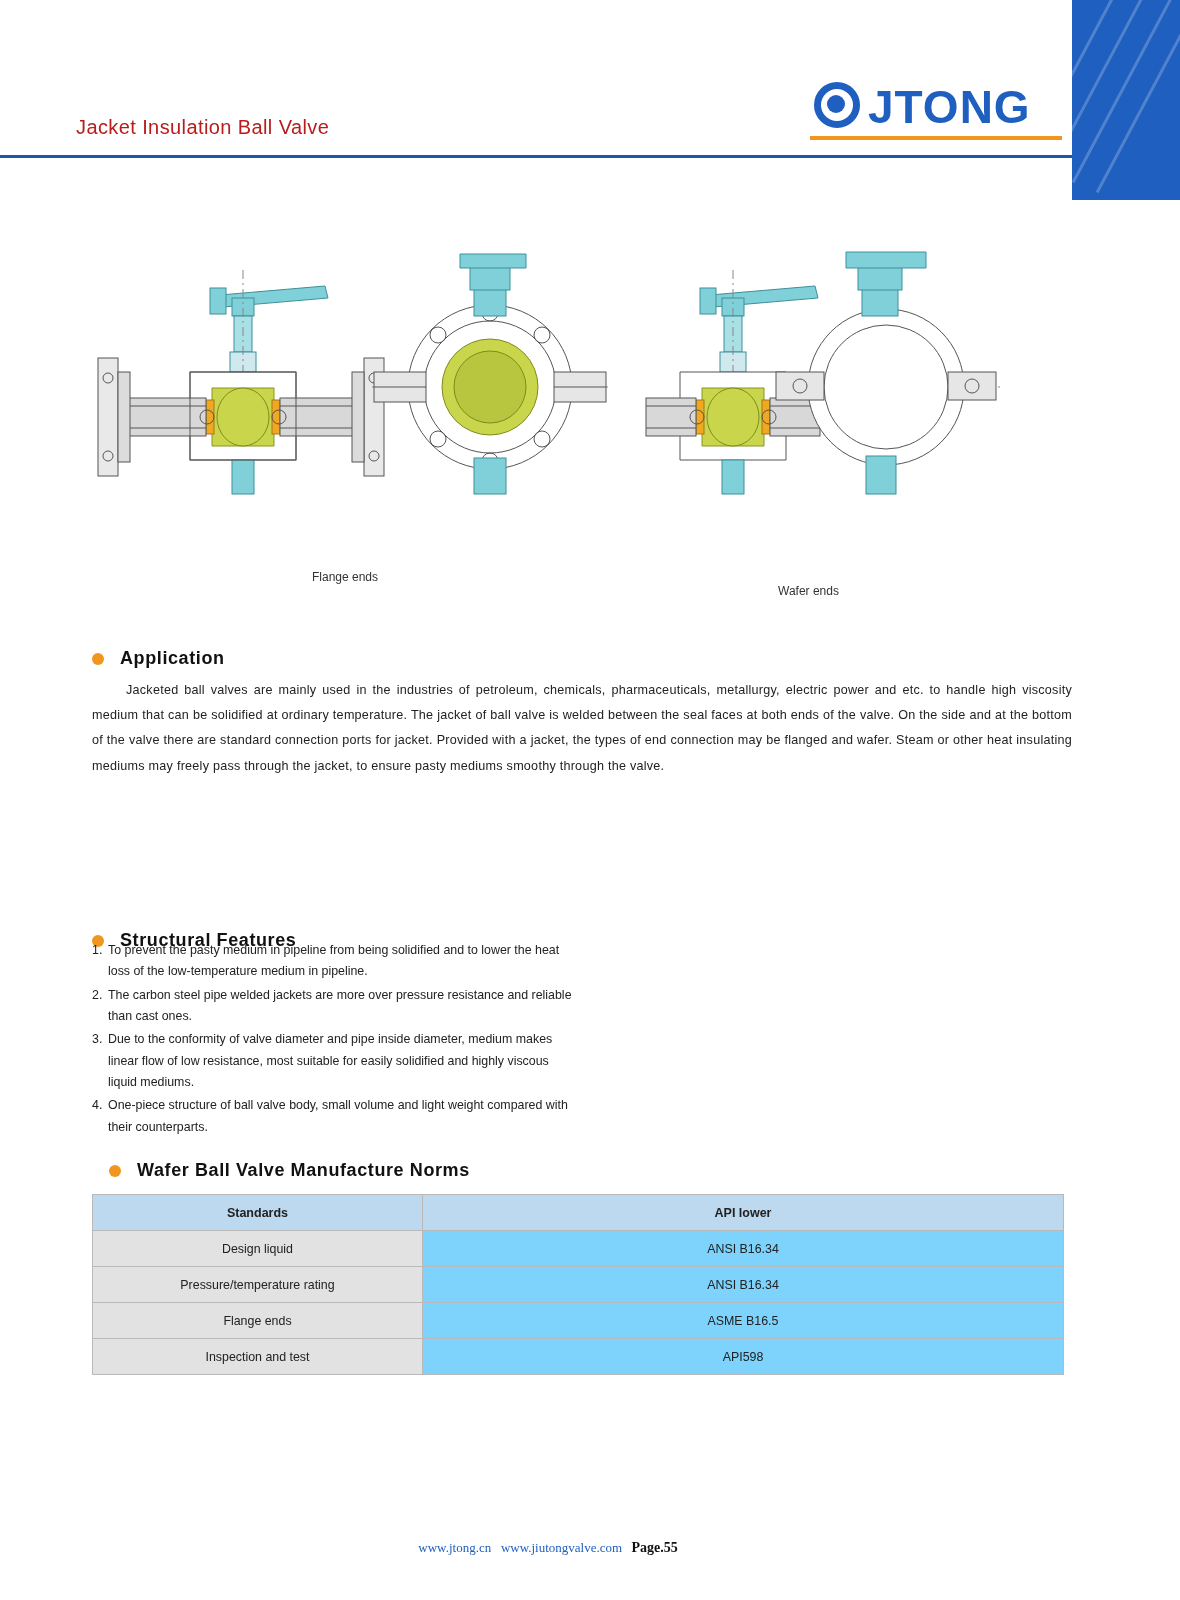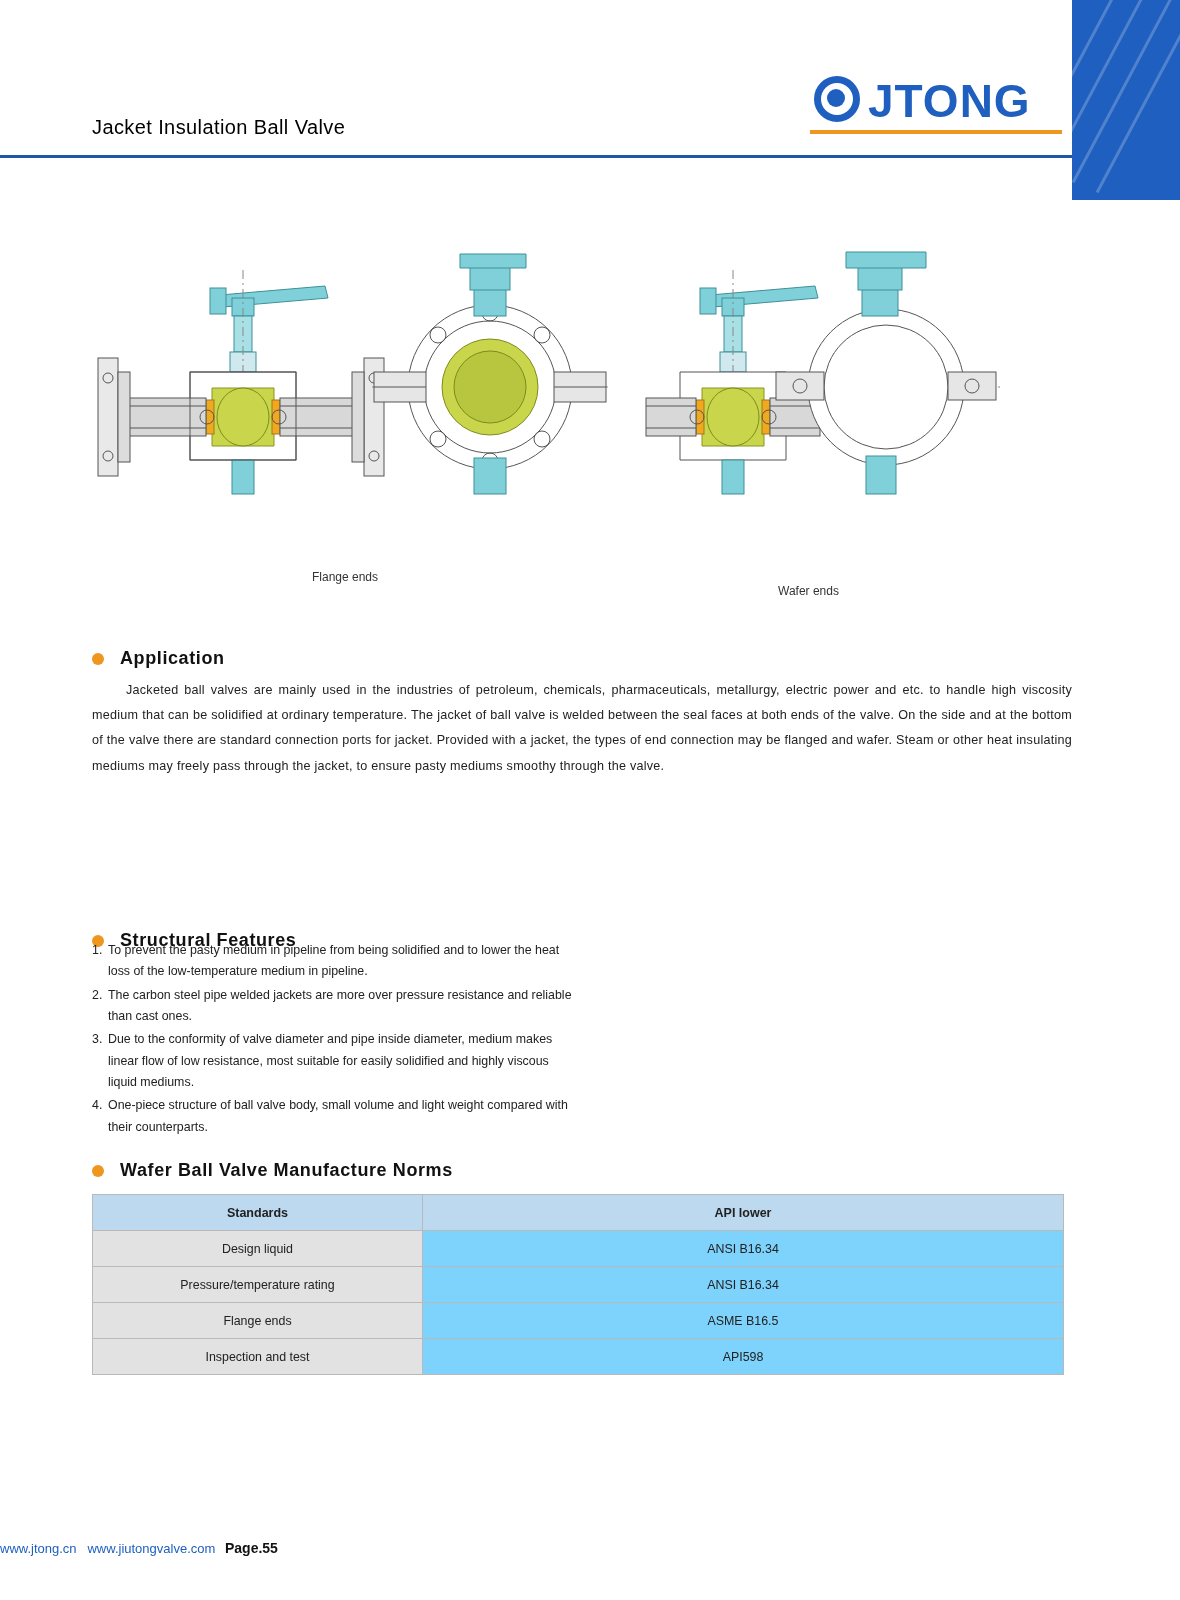--- a/index.html
+++ b/index.html
@@ -15,35 +15,35 @@
 
   
   .header {
     position:absolute; top:0; left:0; width:1180px; height:200px;
   }
   .header-rule {
     position:absolute; left:0; top:155px; width:1080px; height:3px;
     background:#2255a4;
   }
   .page-title {
-    position:absolute; left:92px; top:116px;
-    font-size:20px; color:#000000; letter-spacing:0.4px;
+    position:absolute; left:76px; top:116px;
+    font-size:20px; color:#b91c1c; letter-spacing:0.4px;
     white-space:nowrap;
   }
   .brand-block {
     position:absolute; right:0; top:0; width:108px; height:200px;
     background:#1f5fbf;
     overflow:hidden;
   }
   .brand-block .stripe {
     position:absolute; background:rgba(255,255,255,0.22);
     width:3px; height:300px; transform:rotate(28deg);
   }
   .logo-wrap {
-    position:absolute; right:110px; top:68px;
+    position:absolute; right:110px; top:74px;
     width:260px; height:80px;
   }
   .logo-text {
     position:absolute; left:58px; top:6px;
     font-size:46px; font-weight:bold; color:#1f5fbf;
     letter-spacing:1px; font-family:"Liberation Sans", sans-serif;
   }
   .logo-mark {
     position:absolute; left:4px; top:8px;
     width:46px; height:46px; border-radius:50%;
@@ -92,44 +92,44 @@
   .sf-head { left:92px; top:930px; }
   .sf-list {
     position:absolute; left:92px; top:940px; width:500px;
     font-size:12.4px; line-height:1.72; color:#222;
   }
   .sf-list div { margin-bottom:2px; }
   .sf-list .num { display:inline-block; width:16px; }
   .sf-list .txt { display:inline-block; width:470px; vertical-align:top; }
 
   
-  .tbl-head { left:92px; top:1160px; }
+  .tbl-head { left:109px; top:1160px; }
   table.norms {
     position:absolute; left:92px; top:1194px;
     width:972px; border-collapse:collapse;
     font-size:12.4px;
   }
   table.norms th, table.norms td {
     border:1px solid #b9b9b9;
     text-align:center;
     height:36px;
     padding:0 4px;
     color:#222;
   }
   table.norms th {
     background:#bcd9ef; font-weight:bold; font-size:12.5px;
   }
   table.norms td.label { background:#e2e2e2; width:330px; }
   table.norms td.value { background:#7dd3fc; }
 
   
   .footer {
-    position:absolute; left:0; top:1540px; width:1080px;
-    text-align:left; padding-right:16px;
-    font-size:13px; color:#1f5fbf;
+    position:absolute; left:16px; top:1540px; width:1080px;
+    text-align:center; padding-right:16px;
+    font-size:13px; color:#1f5fbf;font-family:Liberation Serif, serif;
   }
   .footer .page {
     color:#111; font-weight:bold; font-size:14px; margin-left:6px;
   }
 </style>
 </head>
 <body>
 
 <div class="header">
   <div class="page-title">Jacket Insulation Ball Valve</div>

